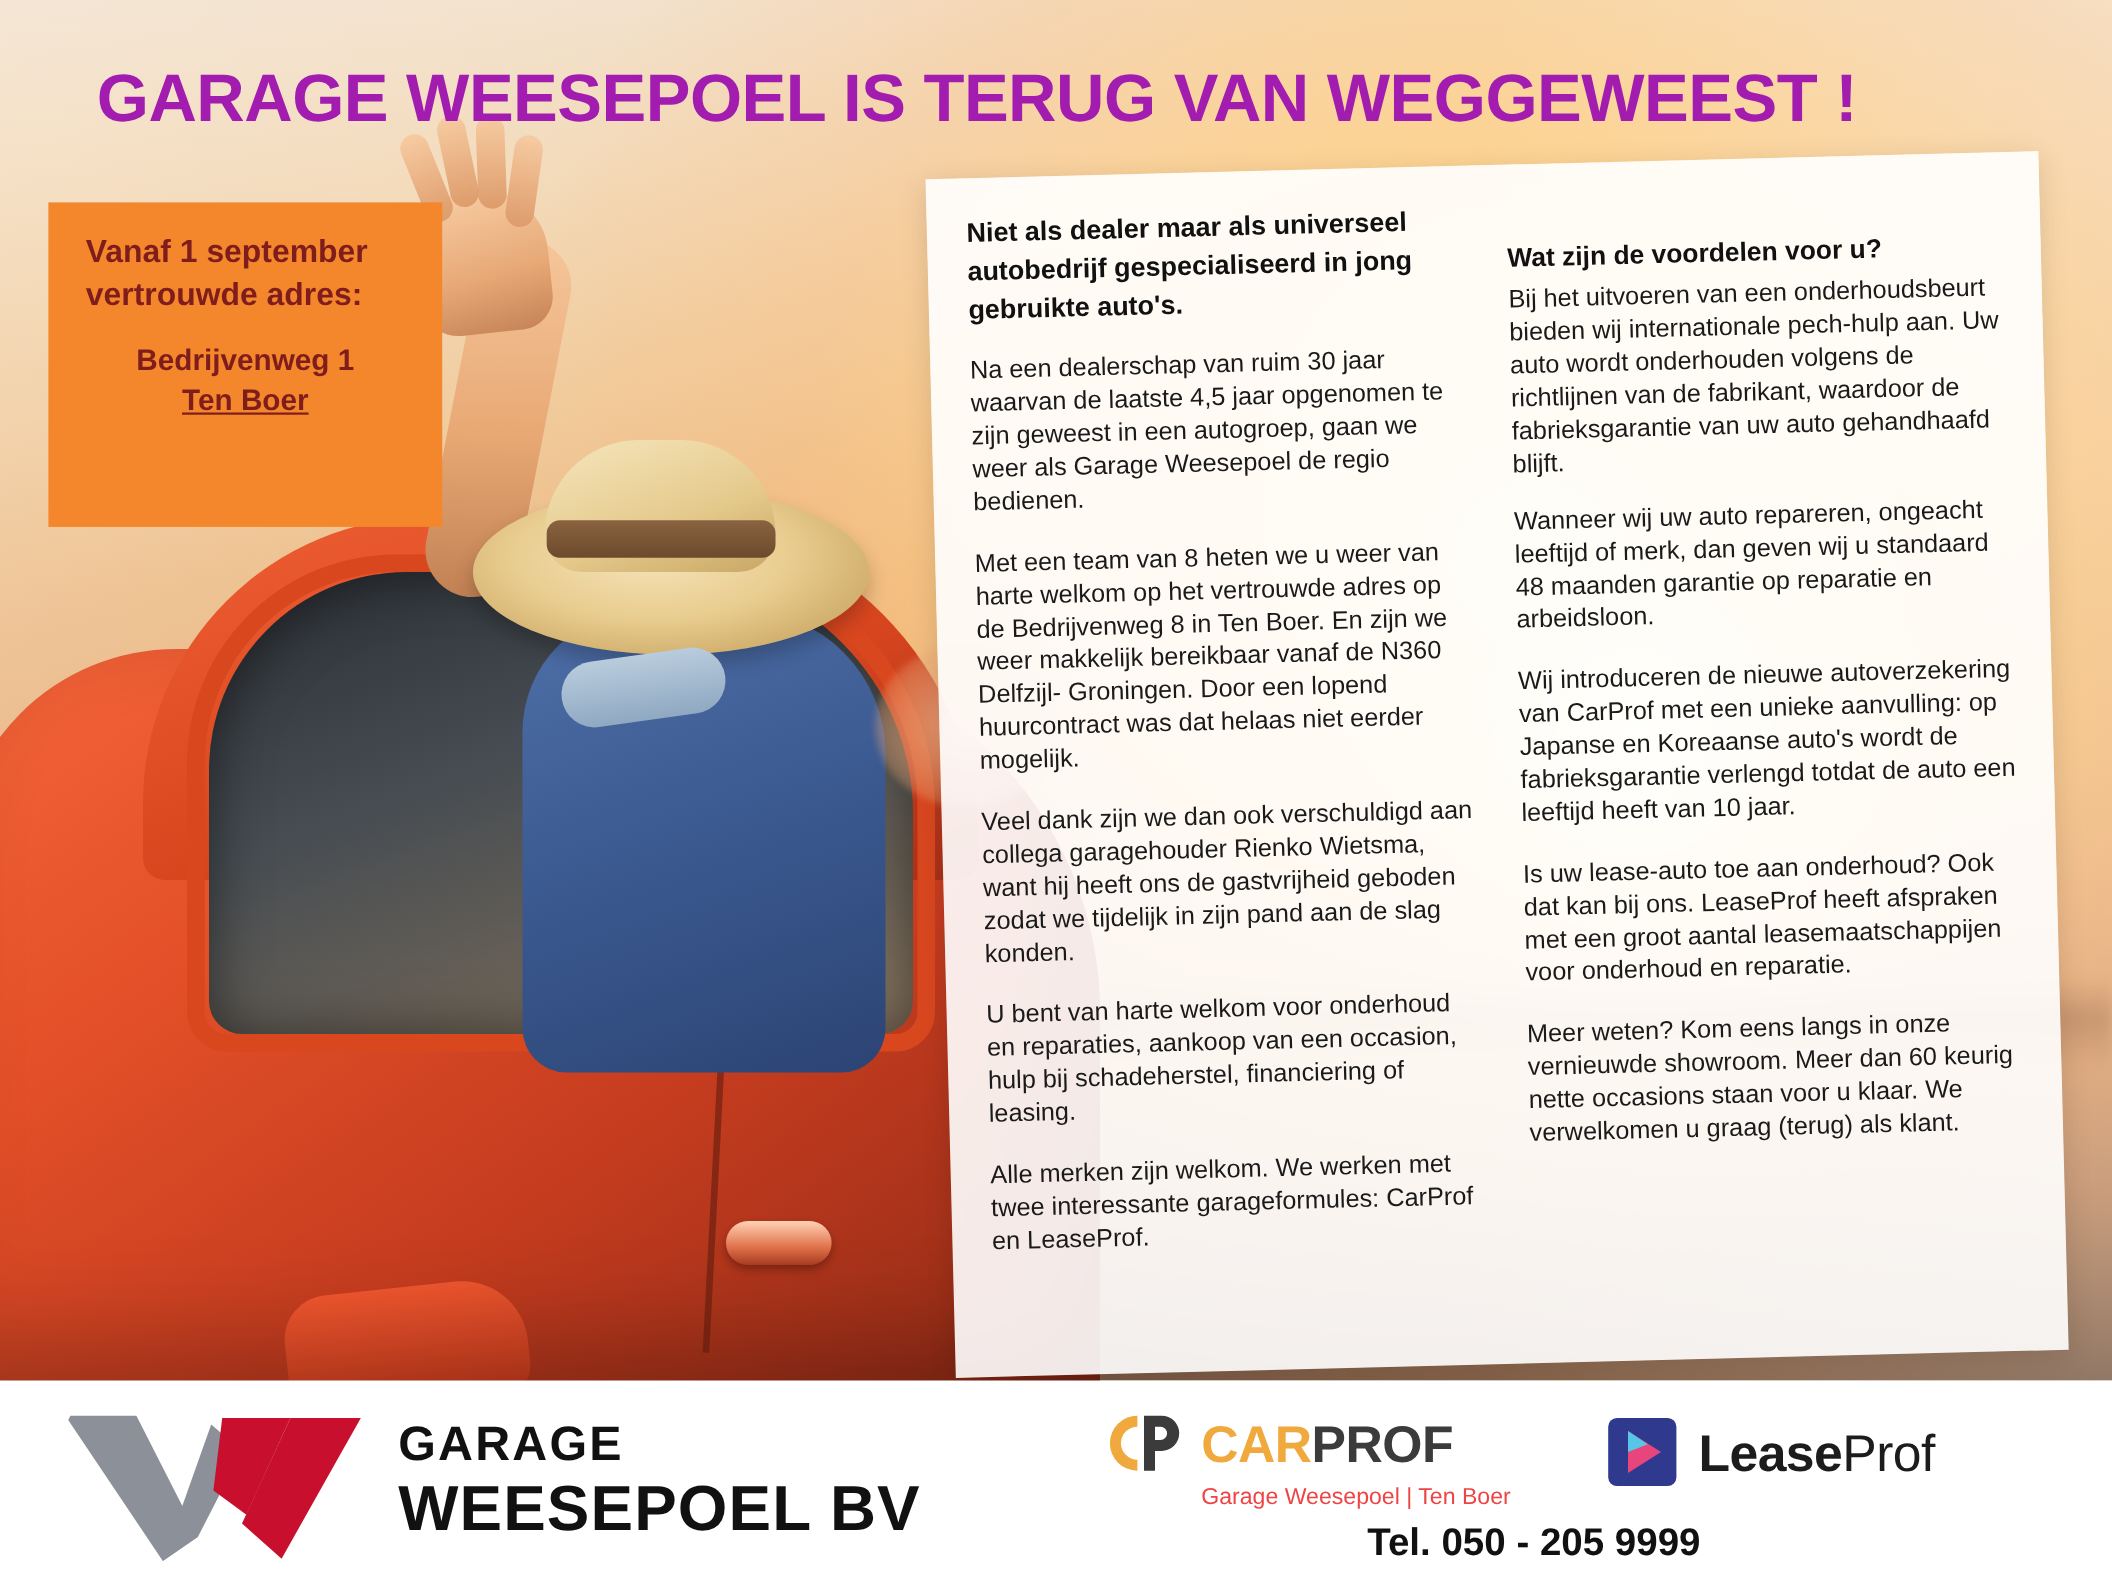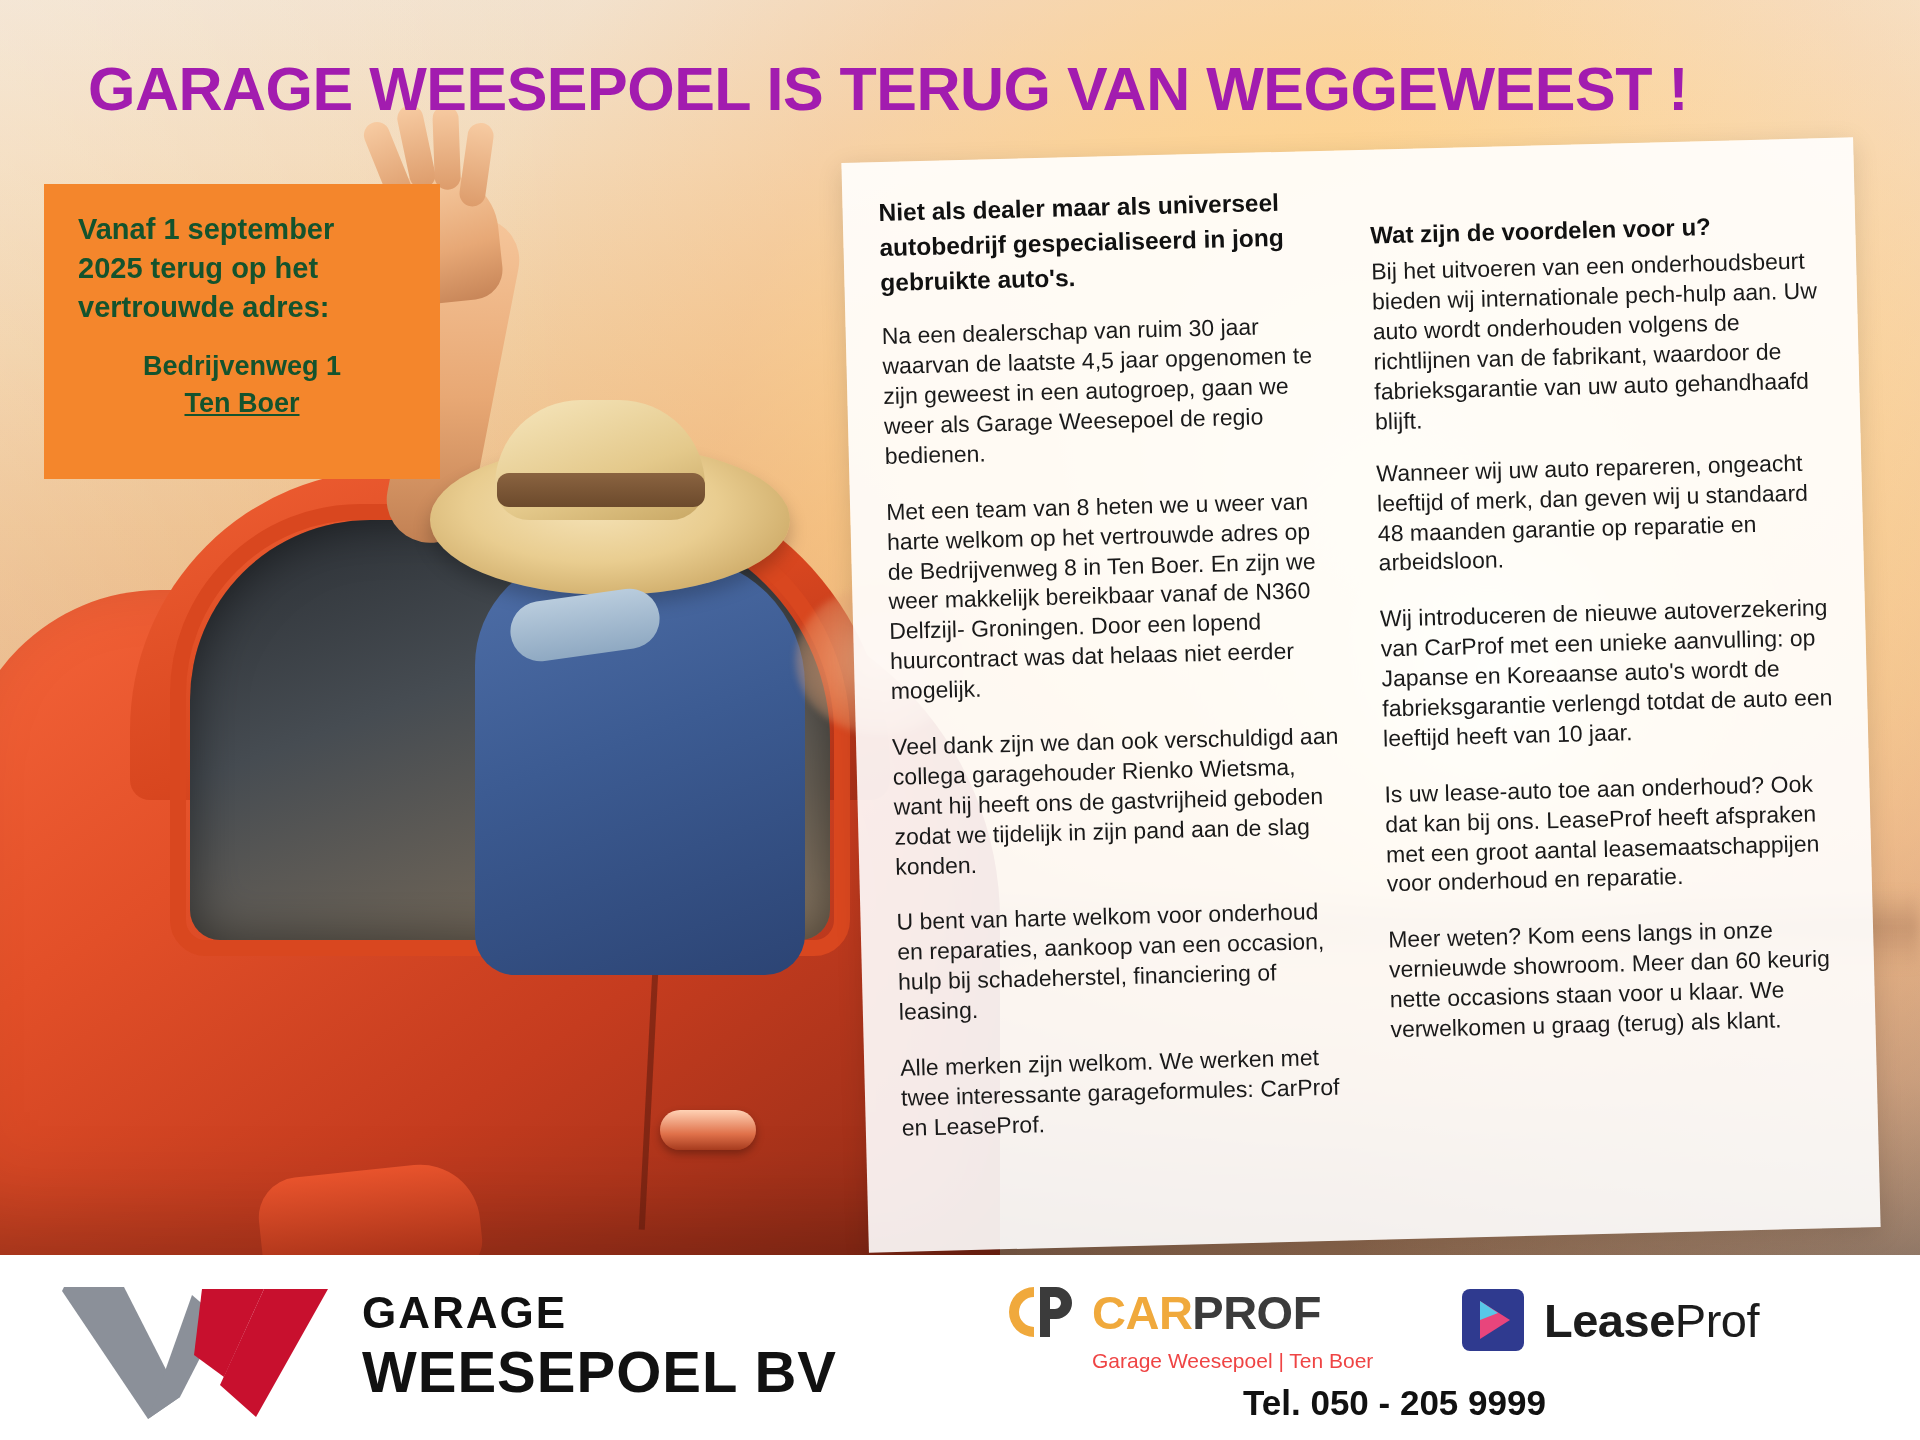--- a/index.html
+++ b/index.html
@@ -211,23 +211,23 @@
     color: #a21caf;
     font-family: "Liberation Sans", sans-serif;
     white-space: nowrap;
     margin-left: 40px;
   }
 
   
   .orange-box {
     position: absolute;
     left: 44px; top: 184px;
-    width: 396px; height: 295px;
+    width: 358px; height: 295px;
     background: #f4862c;
-    color: #14532d;
+    color: #7f1d1d;
     box-sizing: border-box;
     padding: 26px 20px 0 20px;
     text-align: center;
   }
   .orange-line {
     font-size: 29px;
     font-weight: bold;
     line-height: 1.34;
     text-align: left;
     padding-left: 14px;
@@ -380,21 +380,20 @@
     <div class="hat-crown"></div>
     <div class="hat-band"></div>
     <div class="scarf"></div>
     <div class="blur-hand"></div>
   </div>
 
   <div class="headline">GARAGE WEESEPOEL IS TERUG VAN WEGGEWEEST !</div>
 
   <div class="orange-box">
     <div class="orange-line">Vanaf 1 september</div>
-    <div class="orange-line">2025 terug op het</div>
     <div class="orange-line">vertrouwde adres:</div>
     <div class="orange-addr">Bedrijvenweg 1</div>
     <div class="orange-addr" style="margin-top:2px;text-decoration:underline;">Ten Boer</div>
   </div>
 
   <div class="panel">
     <div class="panel-inner">
       <div class="col">
         <div class="lede">Niet als dealer maar als universeel autobedrijf gespecialiseerd in jong gebruikte auto's.</div>
         <p class="para">Na een dealerschap van ruim 30 jaar waarvan de laatste 4,5 jaar opgenomen te zijn geweest in een autogroep, gaan we weer als Garage Weesepoel de regio bedienen.</p>

